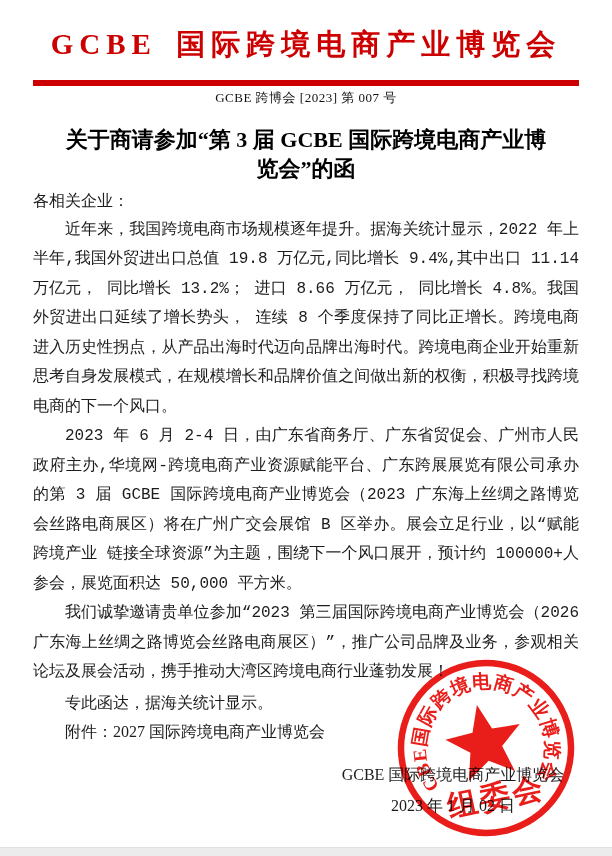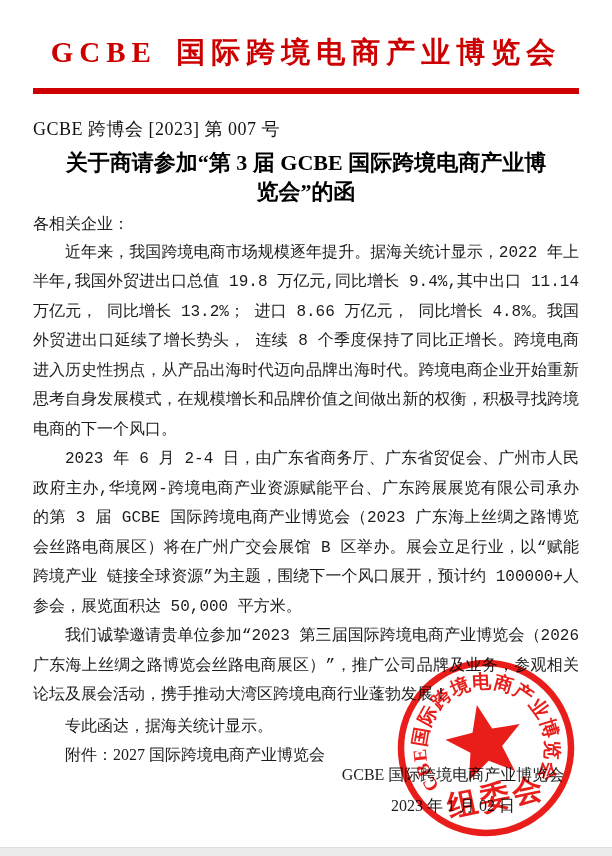--- a/index.html
+++ b/index.html
@@ -4,46 +4,46 @@
 <style>
   * { margin: 0; padding: 0; box-sizing: border-box; }
   html, body { width: 612px; height: 856px; }
   body {
     position: relative;
     background: #ffffff;
     font-family: "Liberation Serif", "DejaVu Serif", serif;
     color: #1c1c1c;
     overflow: hidden;
   }
-  .page { position: relative; width: 612px; height: 856px; padding: 8px 33px; }
+  .page { position: relative; width: 612px; height: 856px; padding: 0 33px; }
 
   .org-title {
     padding-top: 25px;
     text-align: center;
     font-size: 29px;
     font-weight: 700;
     letter-spacing: 6px;
     word-spacing: 6px;
     color: #cc0000;
     white-space: nowrap;
   }
   .red-rule {
     margin-top: 15px;
     height: 6px;
     background: #cc0000;
   }
   .doc-number {
-    margin-top: 23px;
-    text-align: left;
-    font-size: 18px;
+    margin-top: 3px;
+    text-align: center;
+    font-size: 13px;
     color: #111111;
     letter-spacing: 0.5px;
   }
   .letter-title {
-    margin: 7px auto 0 auto;
+    margin: 18px auto 0 auto;
     max-width: 492px;
     text-align: center;
     font-size: 22px;
     font-weight: 700;
     line-height: 29px;
     color: #000000;
   }
   .salutation {
     margin-top: 3px;
     font-size: 16px;

